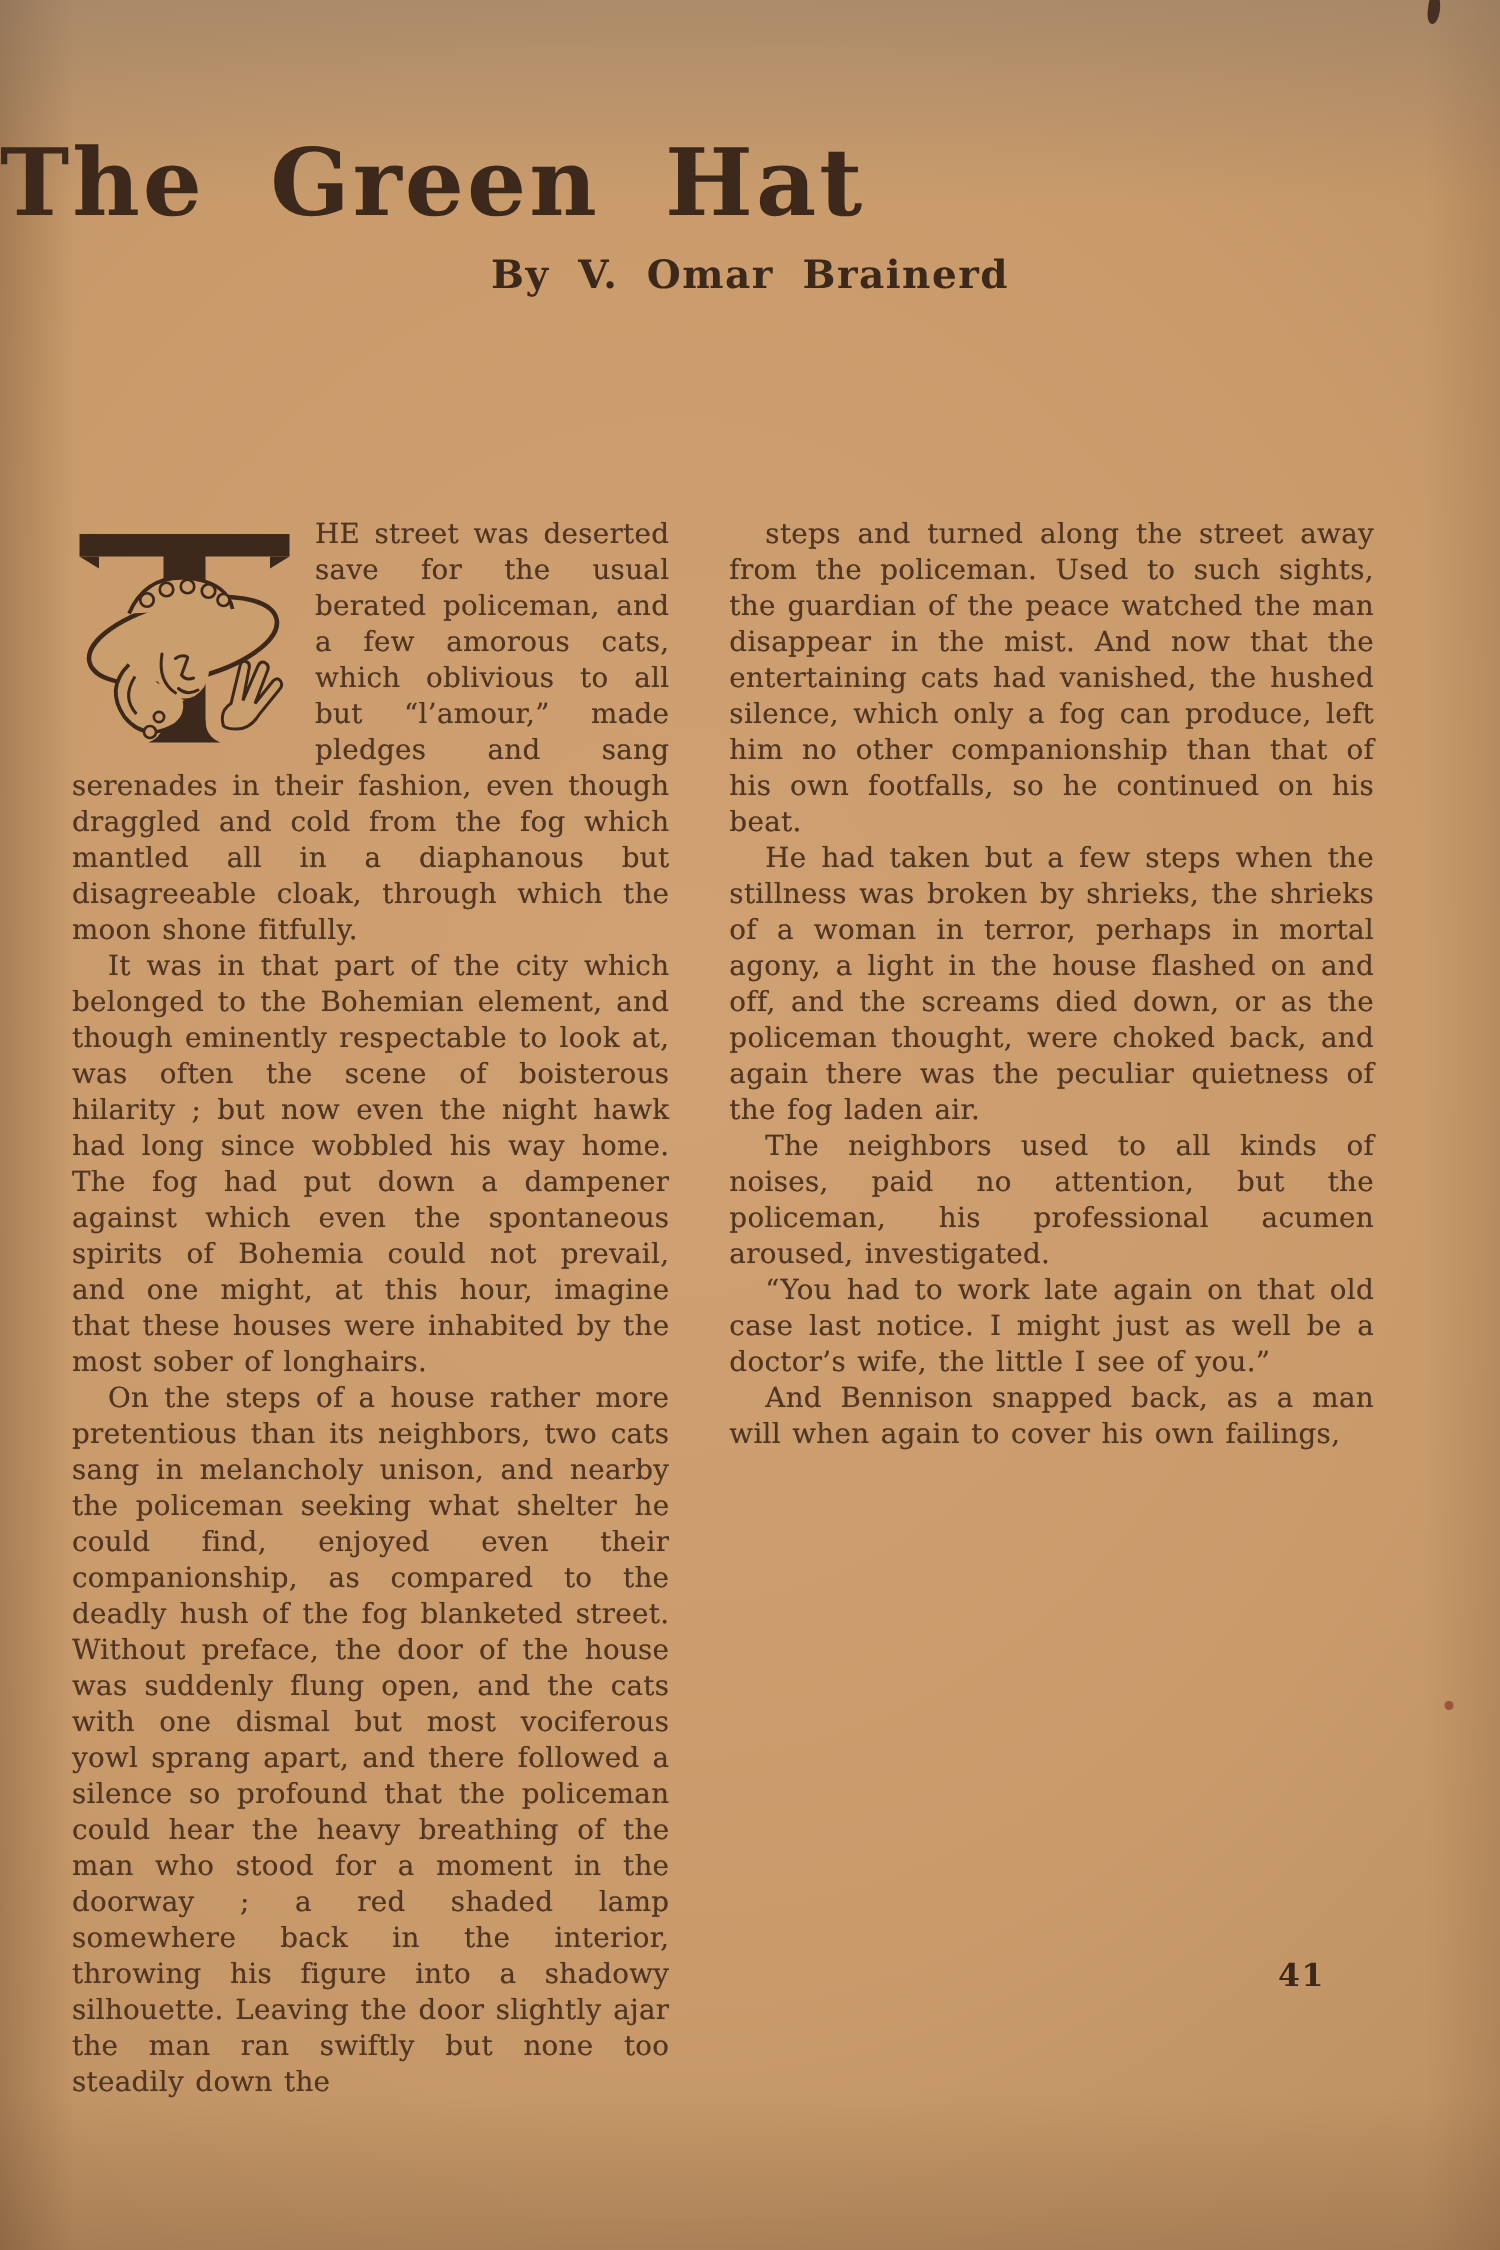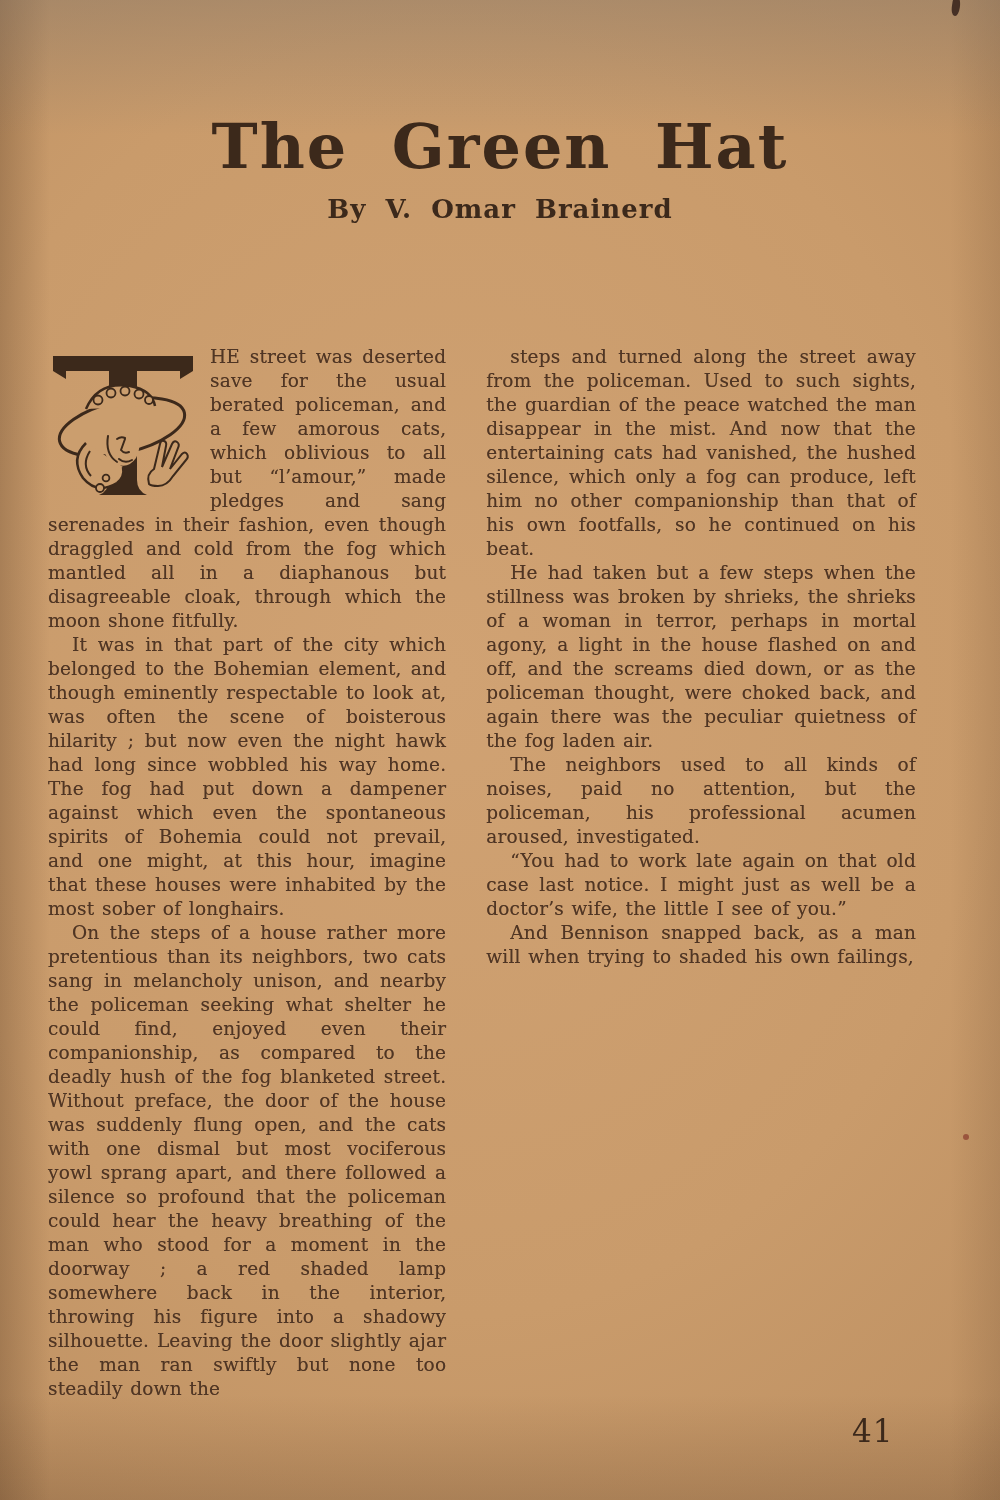--- a/index.html
+++ b/index.html
@@ -24,22 +24,21 @@
   .ink-mark{
     position:absolute;left:952px;top:-4px;width:8px;height:20px;
     background:#35211a;border-radius:40% 60% 50% 50%;
     transform:rotate(8deg);opacity:.85;
   }
   .speck{
     position:absolute;left:963px;top:1134px;width:6px;height:6px;
     background:#8a3b2c;border-radius:50%;opacity:.7;
   }
   h1{
-    margin:0;padding-top:112px;
-    text-align:center;
+    margin:0;padding-top:87px;
     font-size:62px;line-height:70px;font-weight:600;
     letter-spacing:2px;word-spacing:20px;
     color:var(--ink-dark);
   }
   .byline{
     margin-top:12px;text-align:center;
     font-size:26px;line-height:30px;font-weight:600;
     letter-spacing:1px;word-spacing:9px;
     color:var(--ink-dark);
   }
@@ -58,22 +57,22 @@
   .para.opening{text-indent:0;}
   .dropcap{
     float:left;width:152px;height:150px;position:relative;
     margin:2px 10px 2px 0;
   }
   .dropletter{
     position:absolute;left:0;top:0;width:0;height:0;overflow:hidden;
   }
   .dropcap svg{position:absolute;left:0;top:0;}
   .pagenum{
-    position:absolute;left:852px;top:1413px;
-    font-size:31px;font-weight:400;color:var(--ink-dark);
+    position:absolute;left:852px;top:1304px;
+    font-size:21px;font-weight:700;color:var(--ink-dark);
     letter-spacing:1px;
   }
 </style>
 </head>
 <body>
 
 <div class="page">
 
   <div class="ink-mark"></div>
   <div class="speck"></div>
@@ -135,21 +134,21 @@
           <p class="para">On the steps of a house rather more pretentious than its neighbors, two cats sang in melancholy unison, and nearby the policeman seeking what shelter he could find, enjoyed even their companionship, as compared to the deadly hush of the fog blanketed street. Without preface, the door of the house was suddenly flung open, and the cats with one dismal but most vociferous yowl sprang apart, and there followed a silence so profound that the policeman could hear the heavy breathing of the man who stood for a moment in the doorway ; a red shaded lamp somewhere back in the interior, throwing his figure into a shadowy silhouette. Leaving the door slightly ajar the man ran swiftly but none too steadily down the</p>
         </div>
     </div>
 
     <div class="col right">
       <div>
           <p class="para">steps and turned along the street away from the policeman. Used to such sights, the guardian of the peace watched the man disappear in the mist. And now that the entertaining cats had vanished, the hushed silence, which only a fog can produce, left him no other companionship than that of his own footfalls, so he continued on his beat.</p>
           <p class="para">He had taken but a few steps when the stillness was broken by shrieks, the shrieks of a woman in terror, perhaps in mortal agony, a light in the house flashed on and off, and the screams died down, or as the policeman thought, were choked back, and again there was the peculiar quietness of the fog laden air.</p>
           <p class="para">The neighbors used to all kinds of noises, paid no attention, but the policeman, his professional acumen aroused, investigated.</p>
           <p class="para">“You had to work late again on that old case last notice. I might just as well be a doctor’s wife, the little I see of you.”</p>
-          <p class="para">And Bennison snapped back, as a man will when trying to shaded his own failings,</p>
+          <p class="para">And Bennison snapped back, as a man will when again to cover his own failings,</p>
         </div>
     </div>
 
   </div>
 
   <div class="pagenum">41</div>
 
 </div>
 
 </body></html>

